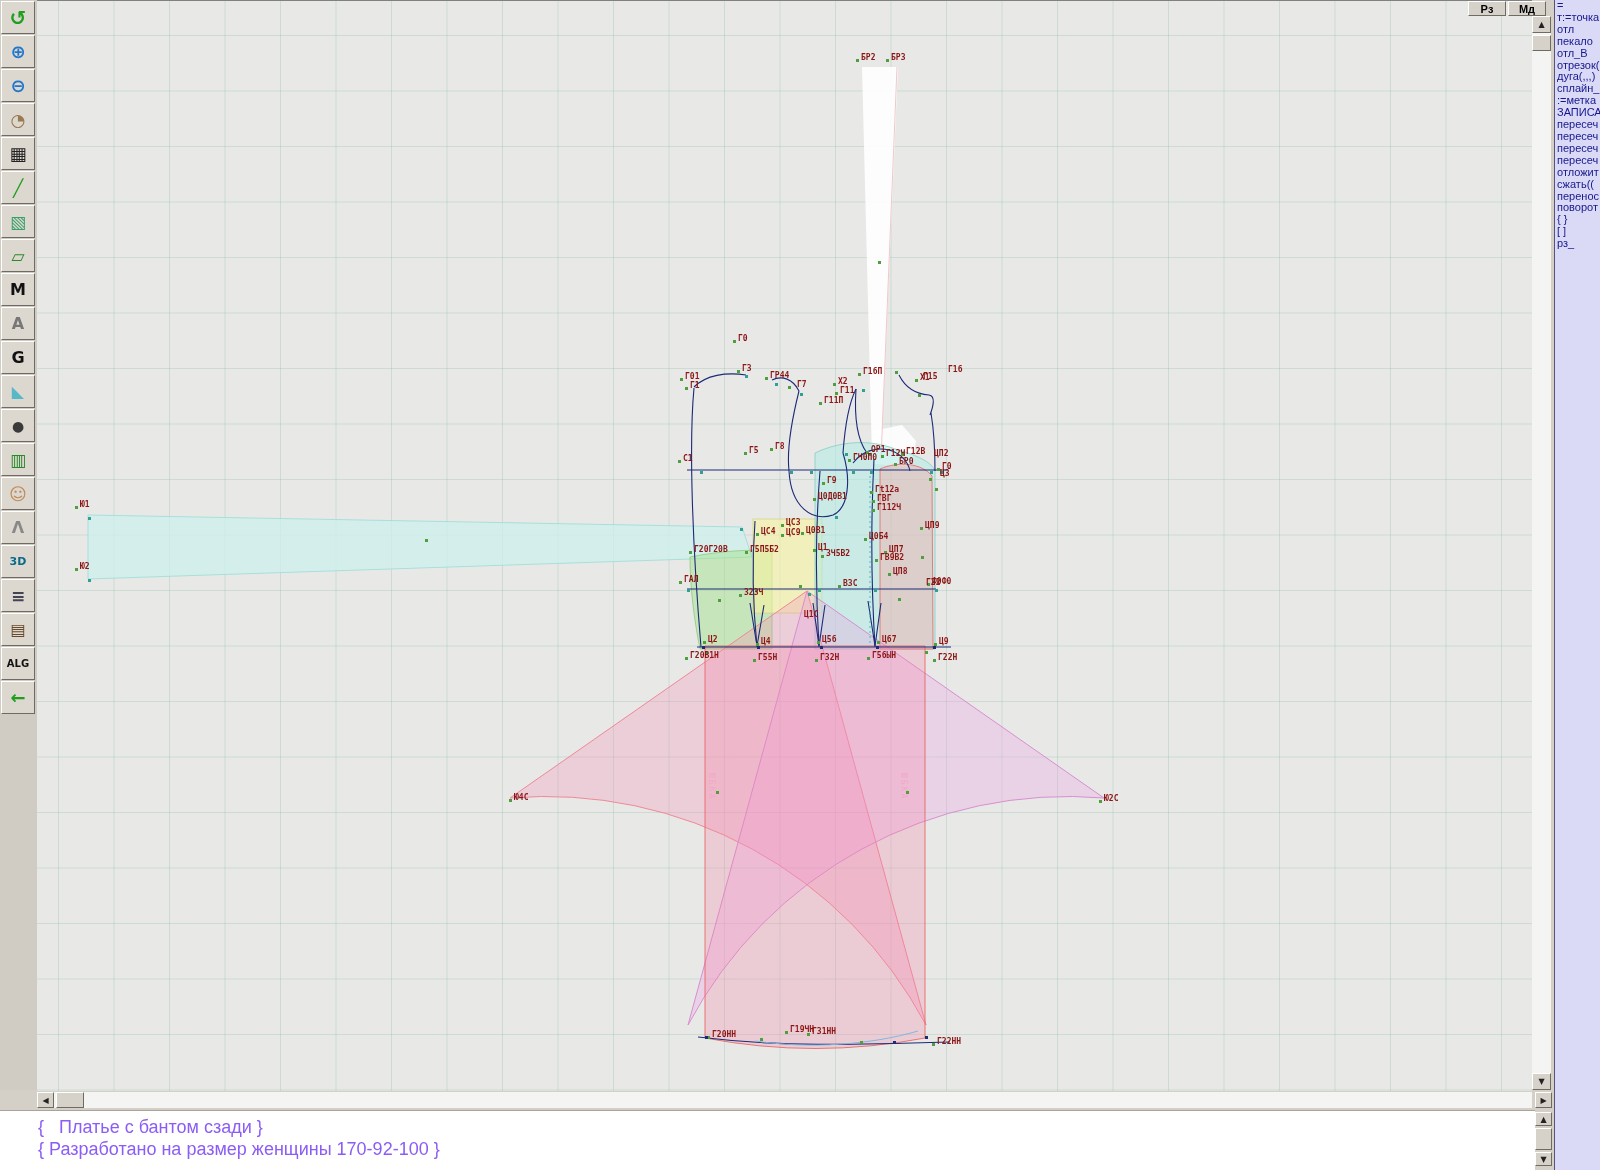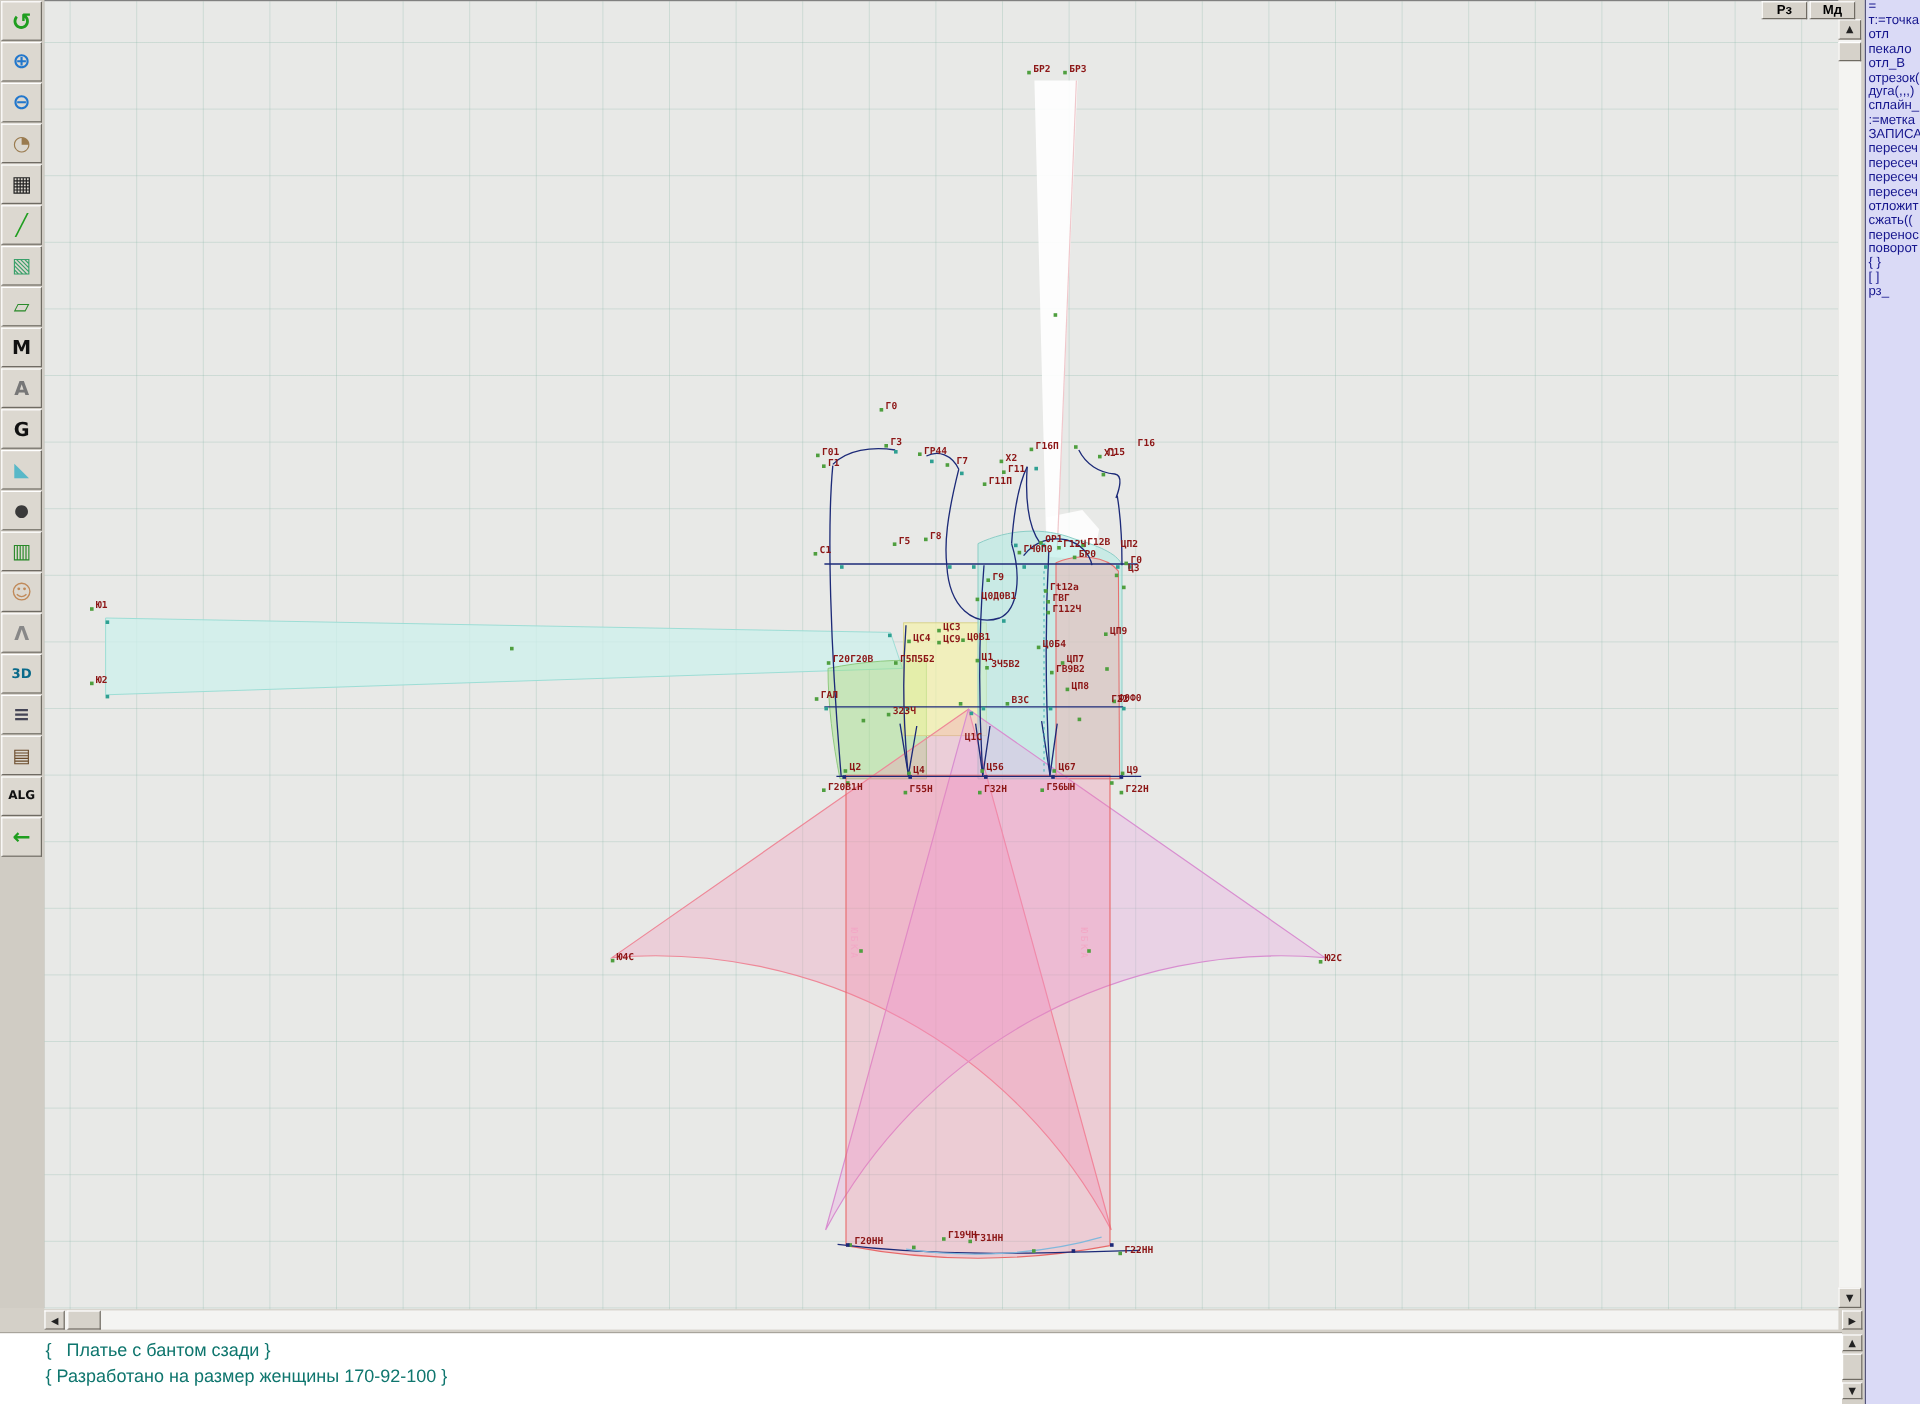--- a/index.html
+++ b/index.html
@@ -46,21 +46,21 @@
 
   
   .cmdpanel{position:absolute;left:1554px;top:0;width:46px;height:1170px;background:#dadaf6;
     border-left:1px solid #55557a;overflow:hidden;z-index:10;}
   .cmd-item{font-size:11px;line-height:11.9px;color:#16168e;white-space:nowrap;
     padding-left:2px;overflow:hidden;cursor:pointer;}
 
   
   .statusbar{position:absolute;left:0;top:1110px;width:1535px;height:60px;background:#ffffff;
     border-top:1px solid #a8a49c;}
-  .status-line{position:absolute;left:38px;font-size:15px;color:#0f766e;white-space:pre;}
+  .status-line{position:absolute;left:38px;font-size:18px;color:#8b5cf6;white-space:pre;}
 </style>
 </head>
 <body>
 
 <div class="app">
 
   <div class="toolbar" id="toolbar">
       <div class="tool-btn">
         <span style="color: rgb(31, 158, 31); font-size: 20px;">↺</span>
       </div>

